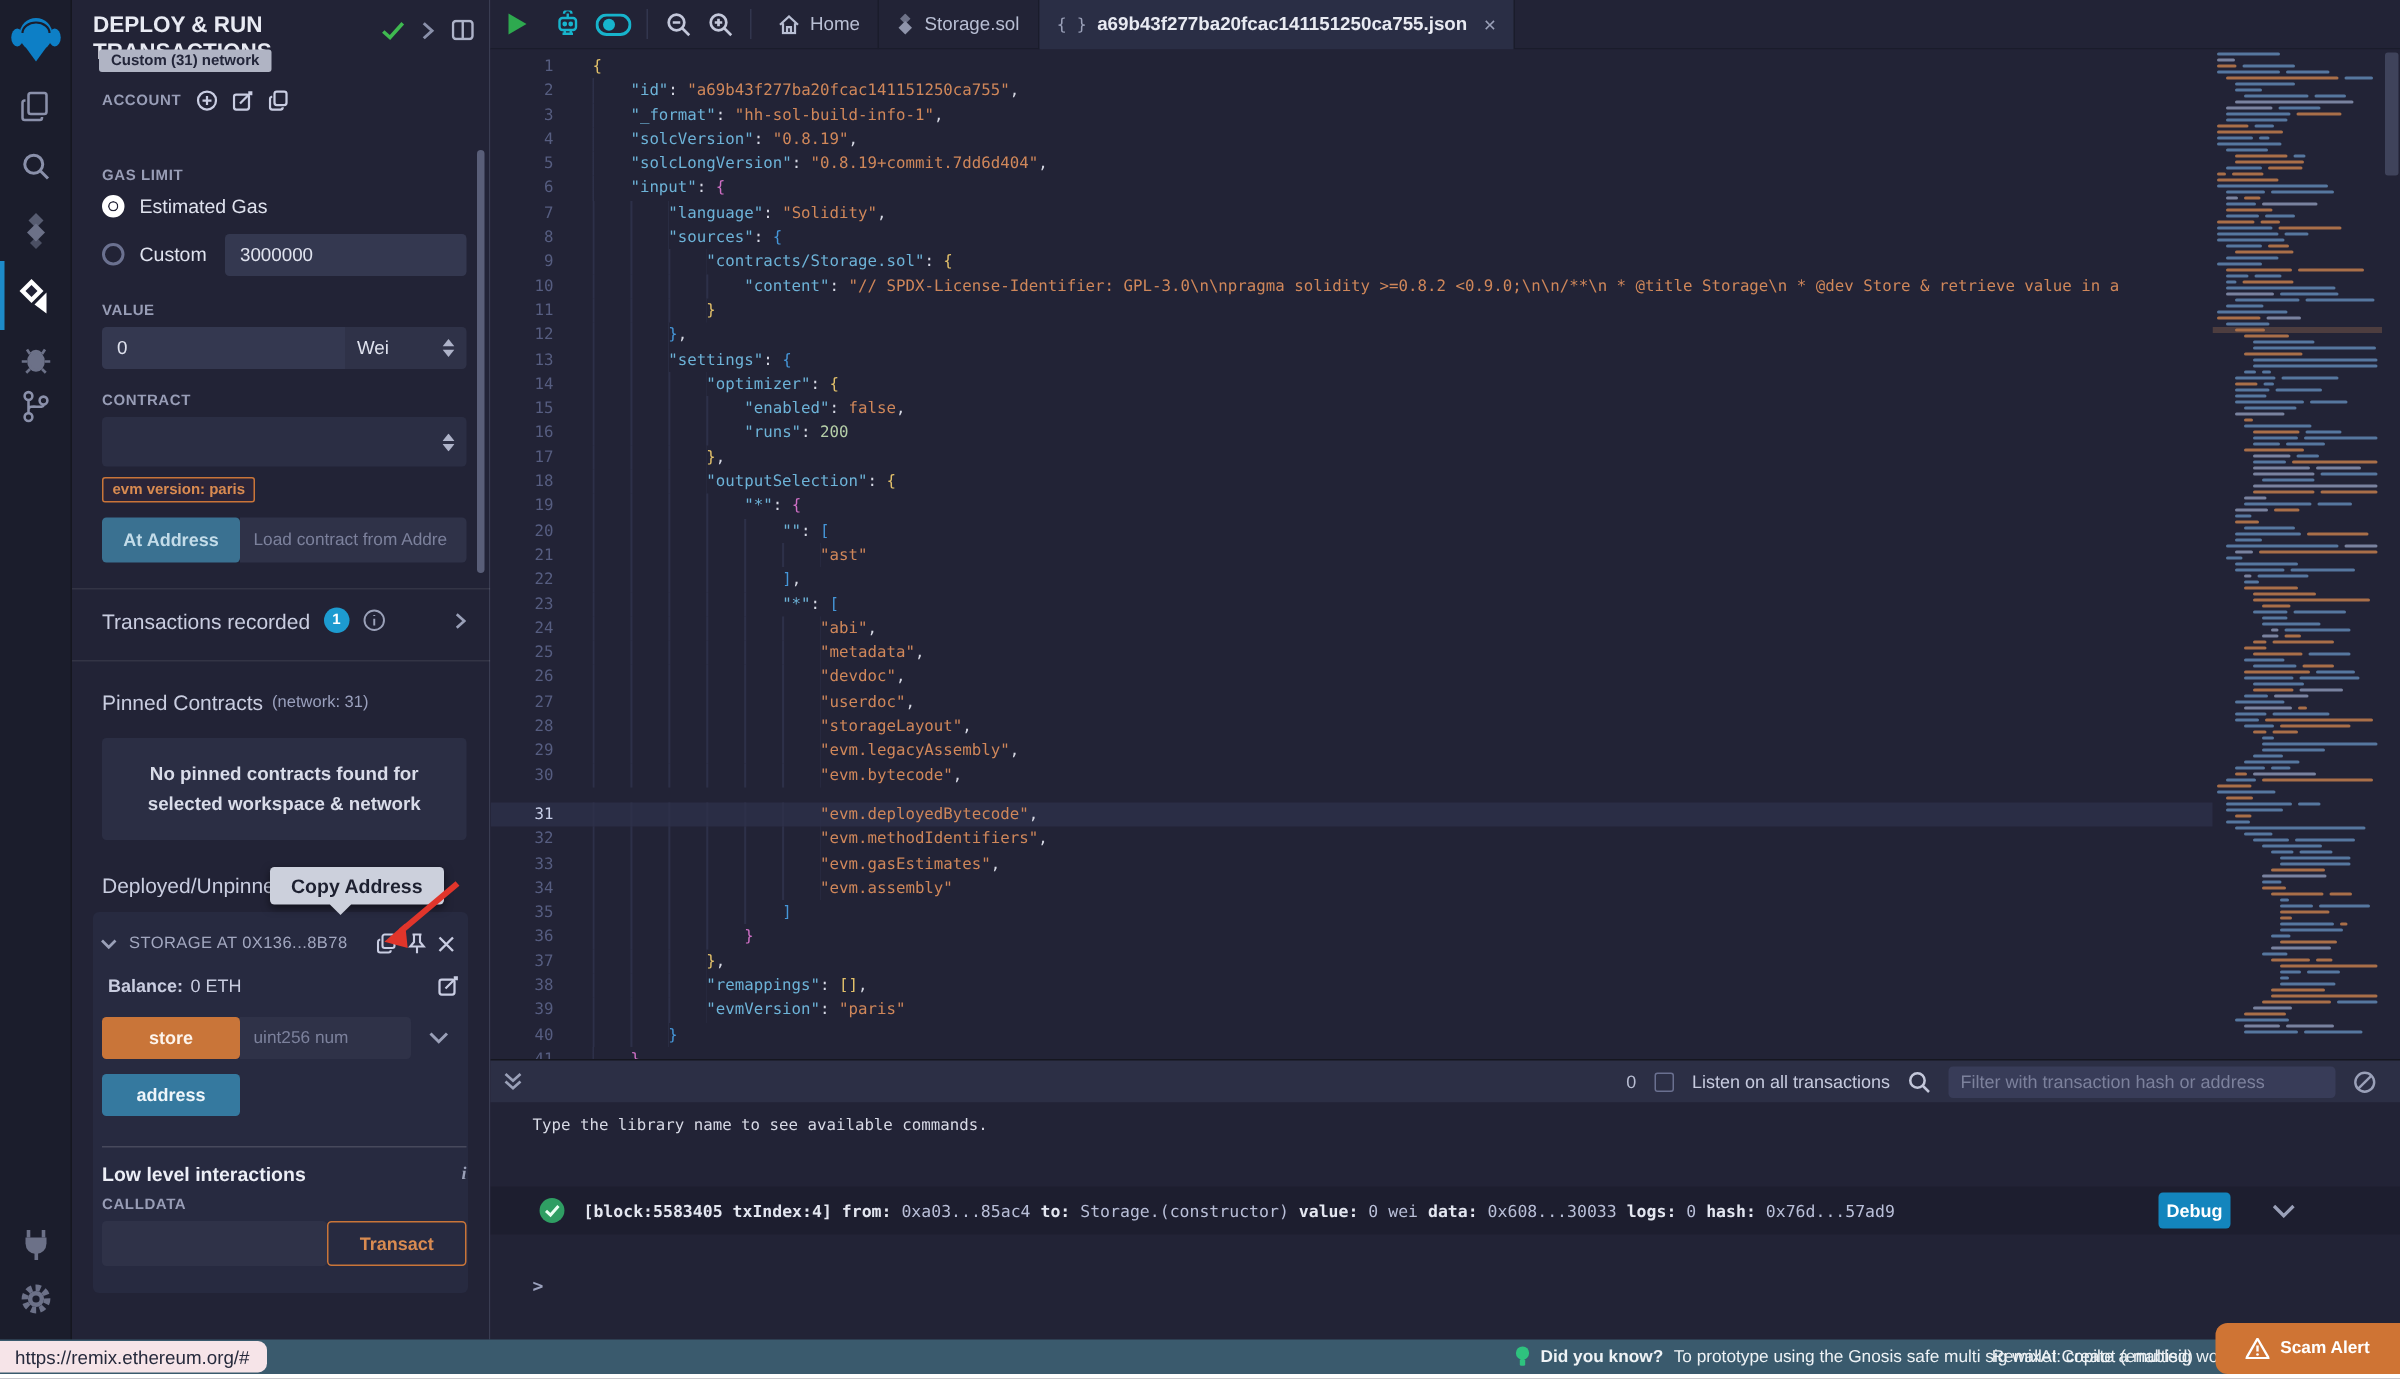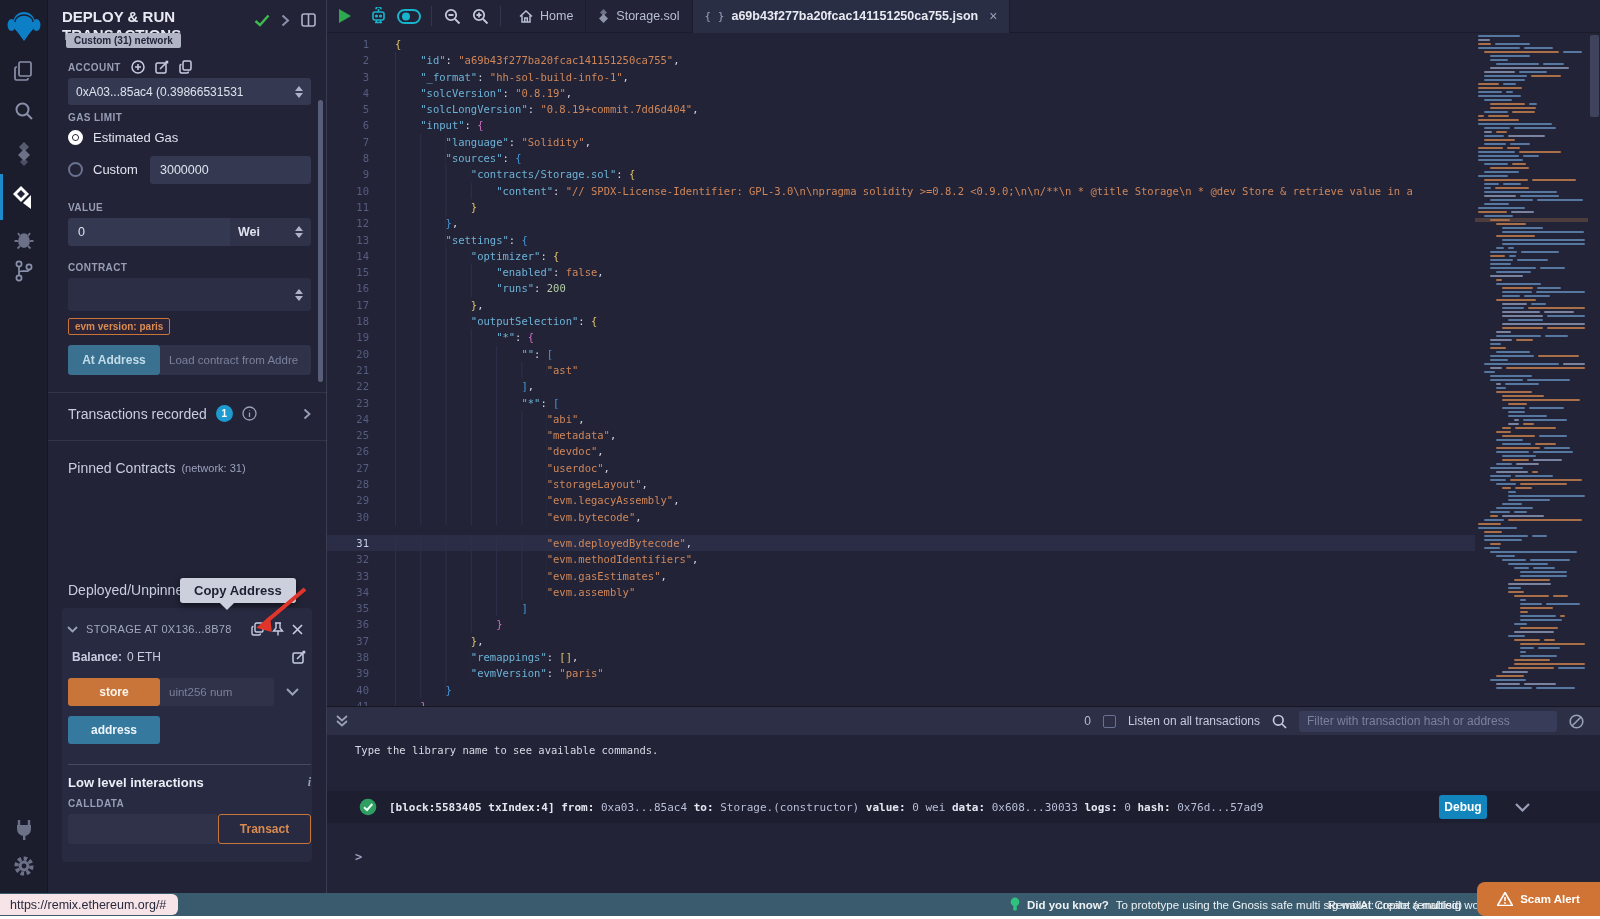--- a/index.html
+++ b/index.html
@@ -176,47 +176,36 @@
         </svg>
       <svg width="14" height="14" viewBox="0 0 14 14" fill="none" stroke="#c9cde2" stroke-width="1.5">
           <rect x="1" y="3" width="10" height="10" rx="1.5"></rect>
           <path d="M5 9 L12.5 1.5 M10.5 1.5 H12.5 V3.5"></path>
         </svg>
       <svg width="13" height="14" viewBox="0 0 13 14" fill="none" stroke="#c9cde2" stroke-width="1.5">
           <rect x="4" y="1" width="8" height="9" rx="1.5"></rect>
           <path d="M2.5 4.5 H2 A1.5 1.5 0 0 0 1 6 V11.5 A1.5 1.5 0 0 0 2.5 13 H8 A1.5 1.5 0 0 0 9.5 11.5"></path>
         </svg>
     </div>
-    <div class="sp-abs sp-input row" style="left:20px; top:78px; width:243px; height:27px; padding:0 8px; justify-content:space-between;">
-      <span style="font-size:12px; color:#dfe2ee; overflow:hidden; white-space:nowrap;">0xA03...85ac4 (0.39866531531</span>
-      <span class="stepper">
-        <svg width="8" height="5" viewBox="0 0 8 5" fill="#aeb3c9">
-            <path d="M4 0 L8 5 H0 Z"></path>
-          </svg>
-        <svg width="8" height="5" viewBox="0 0 8 5" fill="#aeb3c9">
-            <path d="M4 5 L0 0 H8 Z"></path>
-          </svg>
-      </span>
-    </div>
 
     <div class="sp-abs sp-label" style="left:20px; top:112px;">GAS LIMIT</div>
     <div class="sp-abs row" style="left:20px; top:130px; gap:10px;">
       <span class="radio-on"></span>
       <span style="color:#dfe2ee; font-size:13px;">Estimated Gas</span>
     </div>
     <div class="sp-abs row" style="left:20px; top:162px; gap:10px;">
       <span class="radio-off"></span>
       <span style="color:#dfe2ee; font-size:13px;">Custom</span>
     </div>
     <input class="sp-abs sp-input" style="left: 102px; top: 156px; width: 161px; height: 28px; padding: 0px 10px; font-size: 12.5px;" value="3000000">
 
     <div class="sp-abs sp-label" style="left:20px; top:202px;">VALUE</div>
     <input class="sp-abs sp-input" style="left: 20px; top: 218px; width: 162px; height: 28px; padding: 0px 10px; font-size: 12.5px; border-radius: 3px 0px 0px 3px;" value="0">
     <div class="sp-abs sp-input row" style="left:182px; top:218px; width:81px; height:28px; padding:0 8px; justify-content:space-between; background:#2f3248; border-radius:0 3px 3px 0;">
-      <span style="font-size:12.5px; color:#dfe2ee; font-weight:bold;">Wei</span>
+      <span style="font-size:12.5px; color:#dfe2ee; font-weight:normal;">Wei</span>
       <span class="stepper">
         <svg width="8" height="5" viewBox="0 0 8 5" fill="#aeb3c9">
             <path d="M4 0 L8 5 H0 Z"></path>
           </svg>
         <svg width="8" height="5" viewBox="0 0 8 5" fill="#aeb3c9">
             <path d="M4 5 L0 0 H8 Z"></path>
           </svg>
       </span>
     </div>
 
@@ -246,20 +235,24 @@
         </svg>
       <svg width="8" height="12" viewBox="0 0 8 12" fill="none" stroke="#9aa0b8" stroke-width="1.8" style="margin-left:auto;">
           <path d="M1.5 1.5 L6.5 6 L1.5 10.5"></path>
         </svg>
     </div>
     <div class="sp-abs divider" style="top:440px;"></div>
 
     <div class="sp-abs row" style="left:20px; top:460px; gap:6px;">
       <span class="sec-title">Pinned Contracts</span>
       <span style="color:#9aa0bd; font-size:11px;">(network: 31)</span>
+    </div>
+    <div class="sp-abs nopin-box" style="left:20px; top:492px; width:243px;">
+      <div>No pinned contracts found for</div>
+      <div>selected workspace &amp; network</div>
     </div>
 
     <div class="sp-abs sec-title" style="left:20px; top:582px; white-space:nowrap; overflow:hidden; width:200px;">Deployed/Unpinned Contracts</div>
 
     <div class="sp-abs contract-card"></div>
     <div class="sp-abs row" style="left:19px; top:622px; width:236px; gap:8px;">
       <svg width="11" height="7" viewBox="0 0 11 7" fill="none" stroke="#9aa0b8" stroke-width="1.8">
           <path d="M1 1 L5.5 5.5 L10 1"></path>
         </svg>
       <span class="storage-label">STORAGE AT 0X136...8B78</span>

